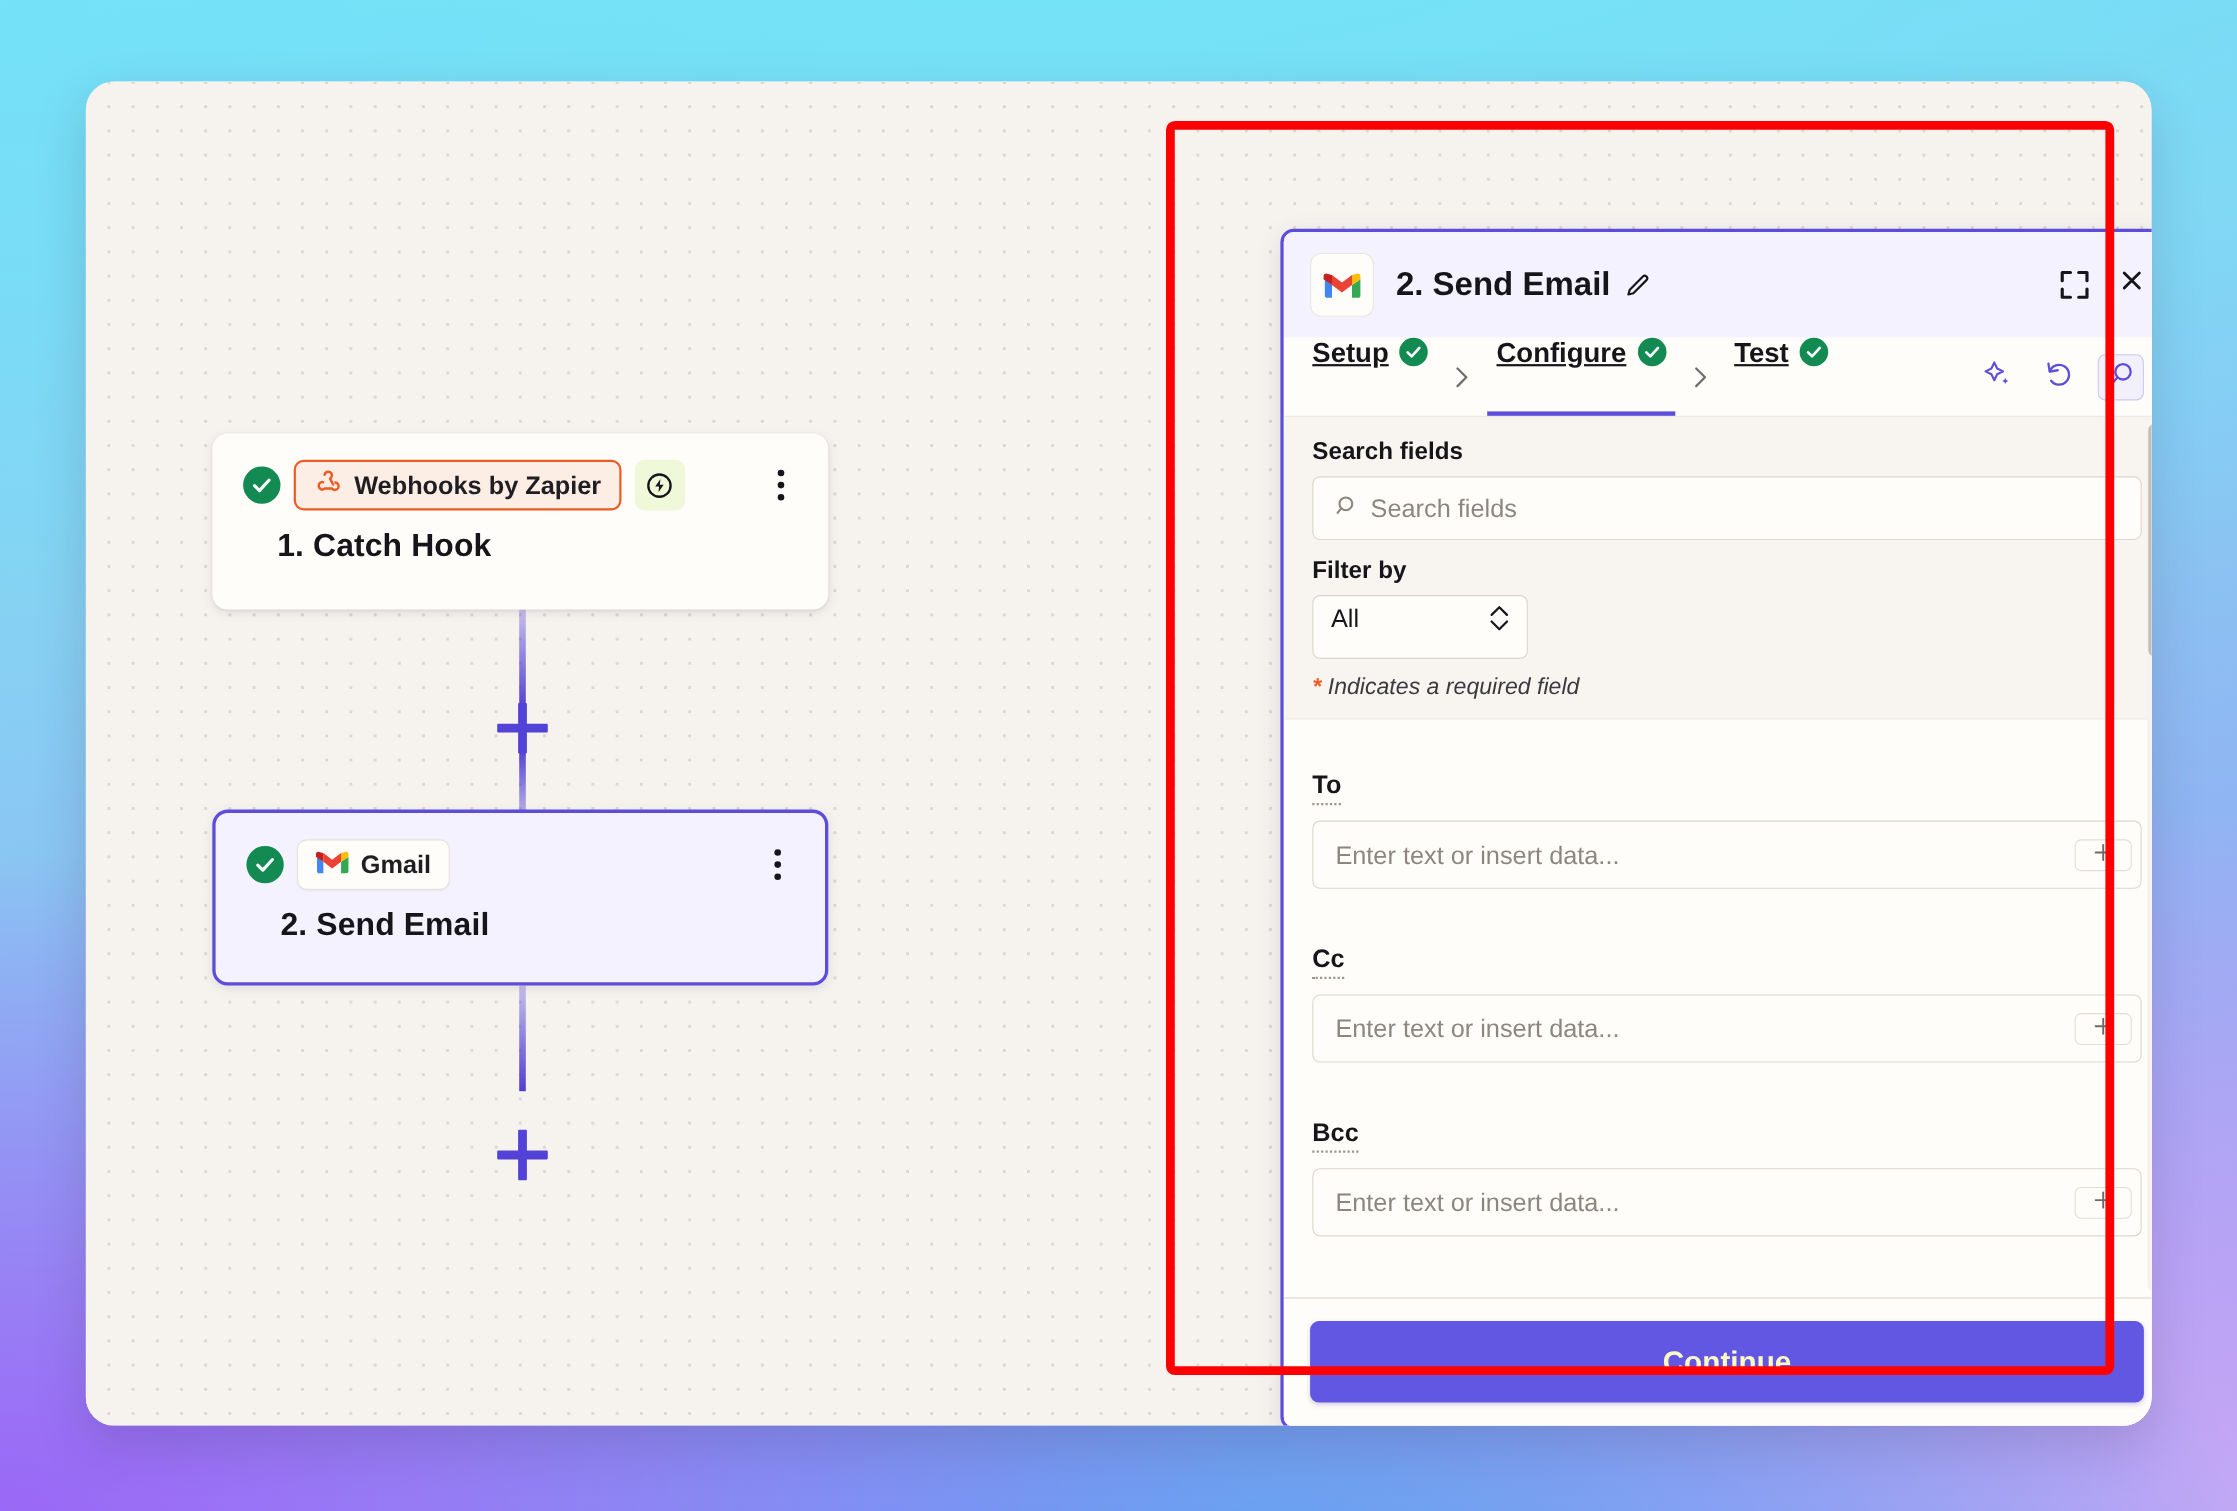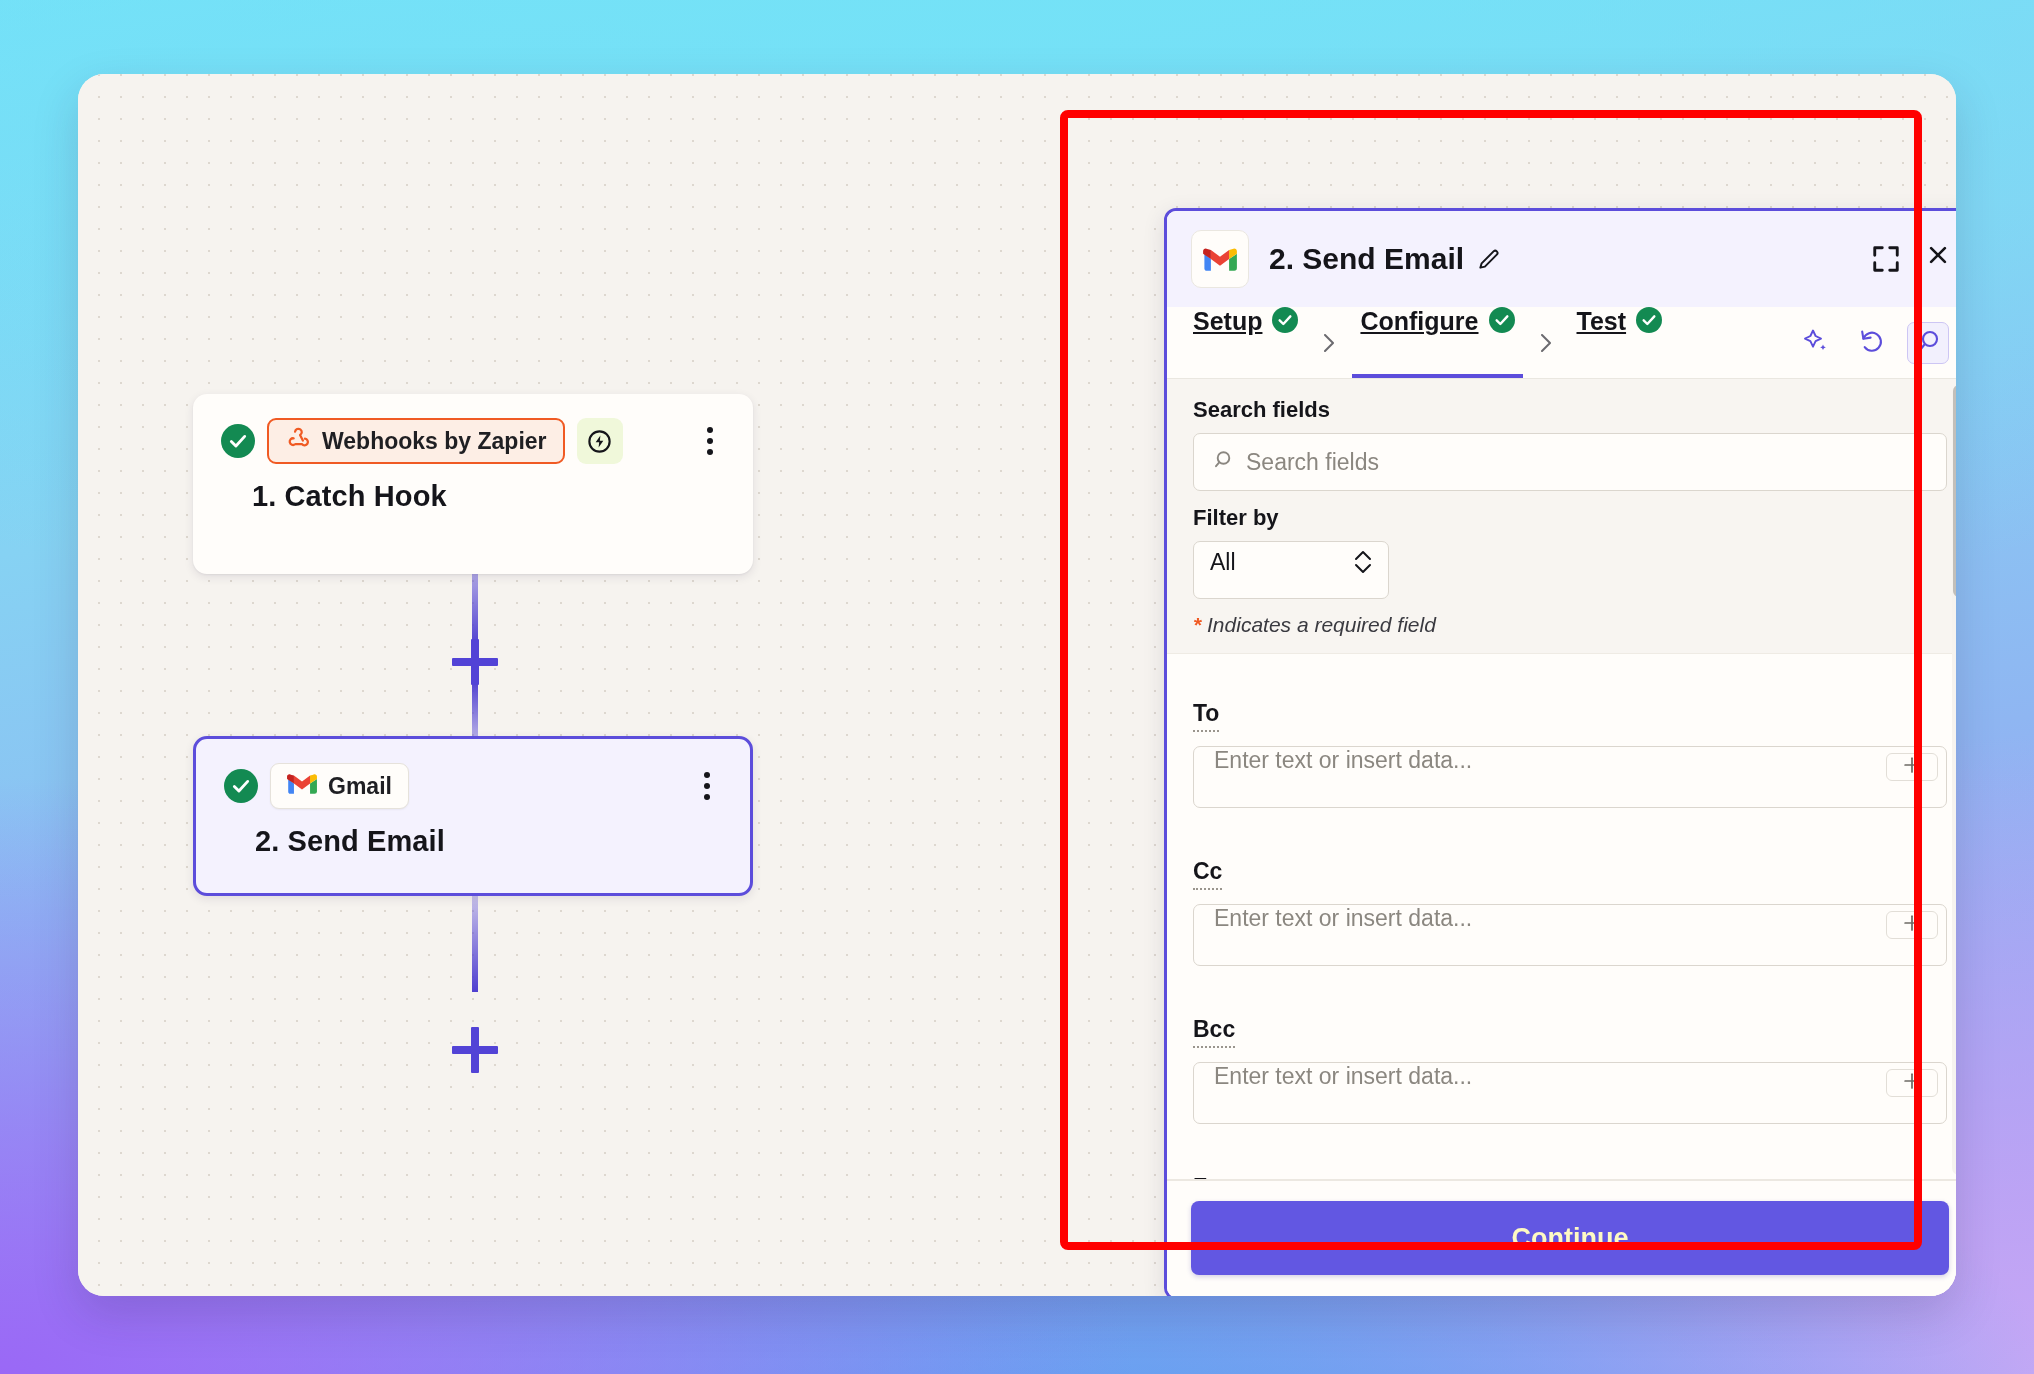--- a/index.html
+++ b/index.html
@@ -48,21 +48,21 @@
 
   
   .node {
     position: absolute;
     border-radius: 14px;
     background: #fffdfa;
     padding: 24px 28px 26px 28px;
   }
   #node-trigger {
     left: 115px; top: 320px;
-    width: 560px; height: 180px;
+    width: 560px; height: 160px;
     box-shadow: 0 3px 10px rgba(40,30,70,0.10), 0 1px 2px rgba(40,30,70,0.06);
   }
   #node-action {
     left: 115px; top: 662px;
     width: 560px; height: 160px;
     background: #f4f2fe;
     border: 3px solid #5c4ddb;
     box-shadow: 0 3px 10px rgba(40,30,70,0.10);
   }
 
@@ -279,21 +279,21 @@
   .field-block { margin-bottom: 34px; }
   .field-label {
     display: inline-block;
     font-size: 23px; font-weight: 700; color: #15151a;
     border-bottom: 2px dotted #9a958d;
     padding-bottom: 3px;
     margin-bottom: 14px;
     margin-top: 16px;
   }
   .field-input {
-    display: flex; align-items: flex-start;
+    display: flex; align-items: center;
     height: 62px;
     background: #fffdfa;
     border: 1px solid #dbd6ce;
     border-radius: 7px;
     overflow: hidden;
   }
   .field-input .ph {
     flex: 1 1 auto;
     display: flex; align-items: center;
     padding-left: 20px;

